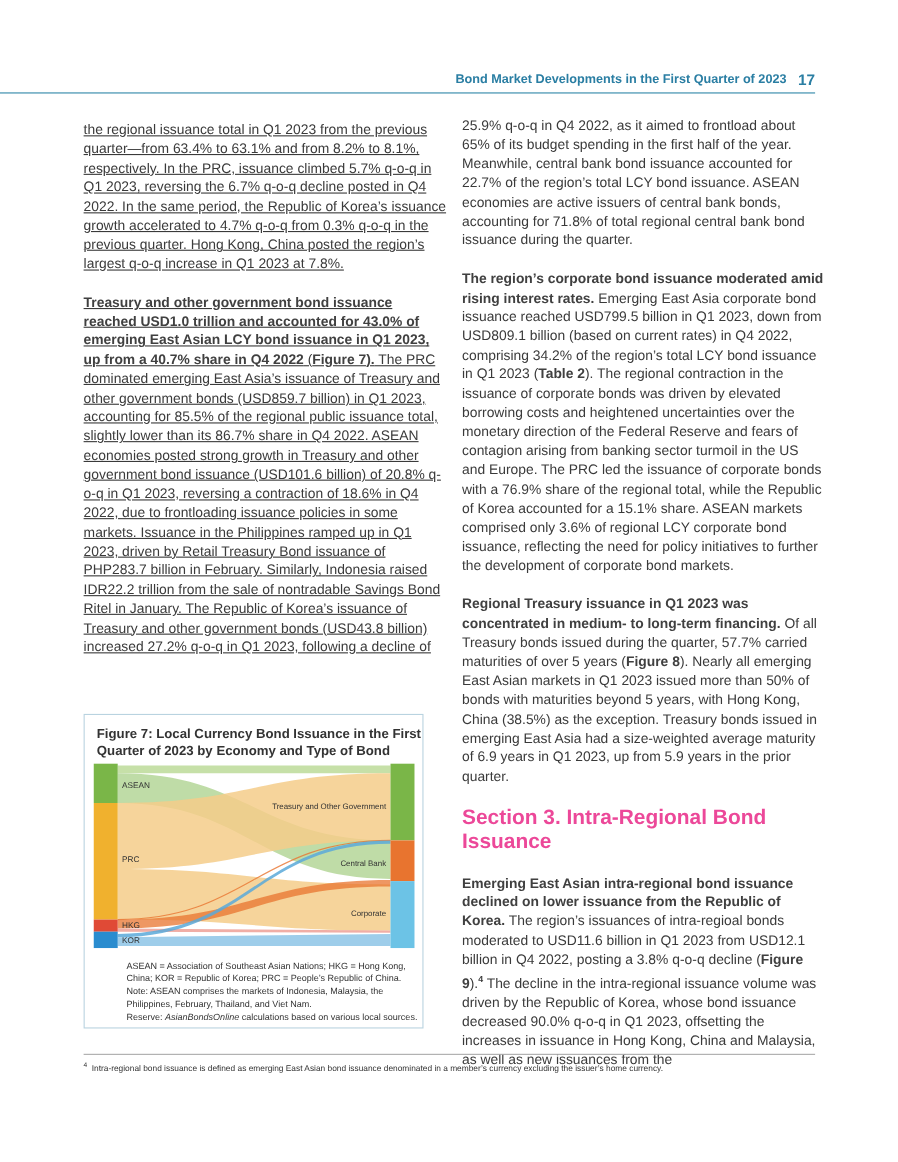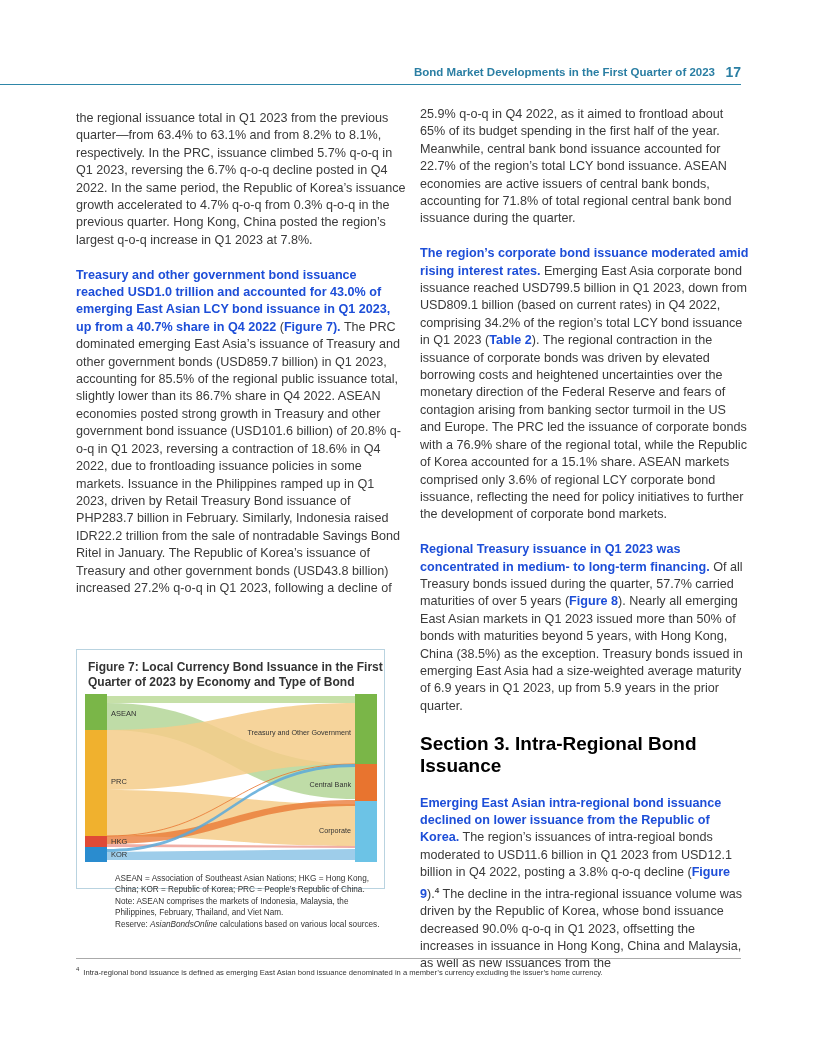--- a/index.html
+++ b/index.html
@@ -4,27 +4,27 @@
 <style>
   html, body { margin: 0; padding: 0; background: #ffffff; }
   body { width: 816px; height: 1056px; position: relative; overflow: hidden;
          font-family: "Liberation Sans", sans-serif; color: #3a3a3a; }
   .header { position: absolute; left: 0; top: 66px; width: 741px; height: 20px; }
   .header-rule { position: absolute; left: 0; top: 84px; width: 741px; height: 1px; background: #2e86a8; }
   .header-title { position: absolute; right: 26px; top: 0; font-size: 11.5px; color: #2a7ea3; white-space: nowrap; font-weight: bold; }
   .header-page { position: absolute; right: 0; top: -2px; font-size: 14px; font-weight: bold; color: #2a7ea3; margin-left: 26px; }
 
   .col { position: absolute; font-size: 12.6px; line-height: 17.4px; color: #3a3a3a; }
-  .col-left { left: 76px; top: 110px; width: 330px; }
+  .col-left { left: 76px; top: 110px; width: 330px; text-decoration: underline; }
   .col-right { left: 420px; top: 106px; width: 330px; }
   .col p { margin: 0 0 17.4px 0; }
-  .col b { color: #1d4ed8; }
-  .section-heading { font-size: 19px; font-weight: bold; color: #000000; margin: 4px 0 18px 0; line-height: 22px; }
+  .col b { color: #404040; }
+  .section-heading { font-size: 19px; font-weight: bold; color: #ec4899; margin: 4px 0 18px 0; line-height: 22px; }
 
-  .figure { position: absolute; left: 76px; top: 649px; width: 309px; height: 240px;
+  .figure { position: absolute; left: 76px; top: 649px; width: 309px; height: 286px;
             border: 1px solid #b9d3e0; background: #fff; box-sizing: border-box; }
   .figure-title { position: absolute; left: 11px; top: 10px; width: 295px; font-size: 12px; font-weight: bold;
                   line-height: 15px; color: #333; }
   .sankey { position: absolute; left: 8px; top: 44px; width: 292px; height: 168px; }
   .fig-notes { position: absolute; left: 11px; top: 224px; width: 292px; font-size: 8.2px; line-height: 10.5px; color: #333; }
   .fig-notes div { margin-bottom: 2px; margin-left: 27px; }
 
   .footnote-rule { position: absolute; left: 76px; top: 958px; width: 665px; height: 1px; background: #aaa; }
   .footnote { position: absolute; left: 76px; top: 966px; width: 665px; font-size: 7.6px; color: #333; }
   .footnote sup { font-size: 6px; margin-right: 4px; }

